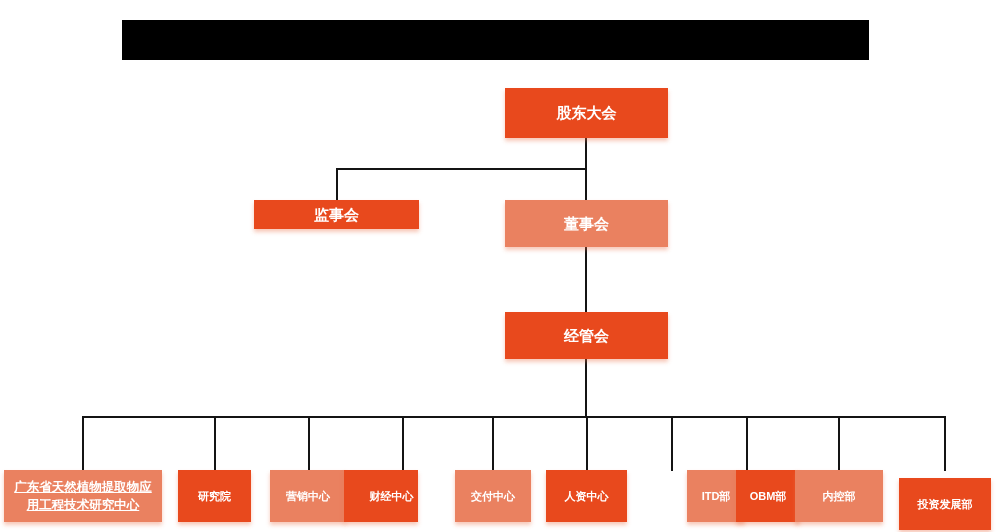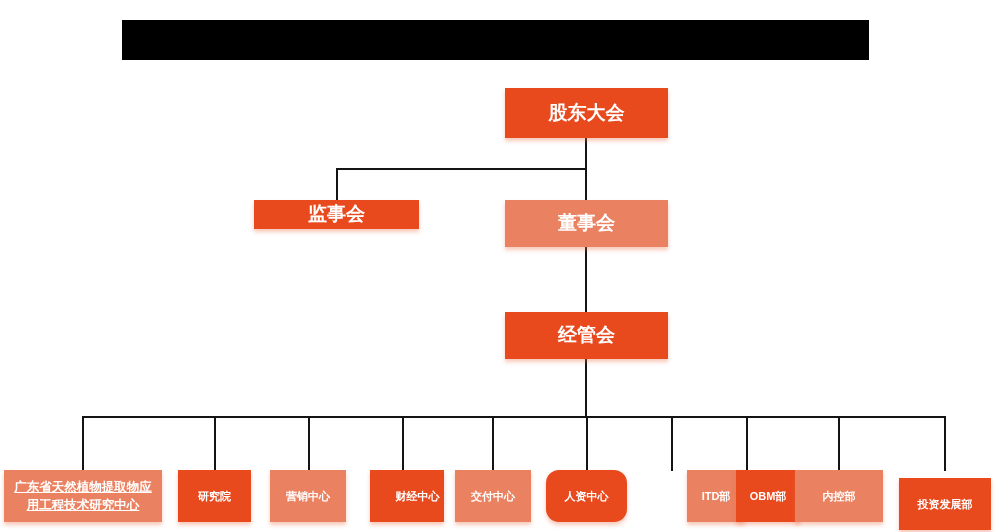--- a/index.html
+++ b/index.html
@@ -13,21 +13,21 @@
   .redacted-bar{
     position:absolute;left:122px;top:20px;width:747px;height:40px;
     background:var(--redact,#000000);
   }
   .layer{position:absolute;left:0;top:0;width:100%;height:100%;}
   .connector{position:absolute;background:var(--connector,#141414);}
   .node{
     position:absolute;
     display:flex;align-items:center;justify-content:center;
     color:var(--box-text,#ffffff);
-    font-weight:bold;font-size:19px;line-height:1.3;
+    font-weight:bold;font-size:15px;line-height:1.3;
     text-align:center;white-space:pre-line;
     box-shadow:0 3px 4px rgba(233,110,70,0.38);
     box-sizing:border-box;padding:2px 3px;
   }
   .node.primary{background:var(--primary,#e8491d);}
   .node.secondary{background:var(--secondary,#ea8160);}
   .node.lv4{font-size:11px;}
   .node.small{font-size:12.5px;line-height:1.45;text-decoration:underline;}
 </style>
 </head>
@@ -55,21 +55,21 @@
     </div>
   <div class="layer" id="nodes-layer">
       <div class="node primary" style="left: 505px; top: 88px; width: 163px; height: 50px;">股东大会</div>
       <div class="node primary" style="left: 254px; top: 200px; width: 165px; height: 29px;">监事会</div>
       <div class="node secondary" style="left: 505px; top: 200px; width: 163px; height: 47px;">董事会</div>
       <div class="node primary" style="left: 505px; top: 312px; width: 163px; height: 47px;">经管会</div>
       <div class="node secondary lv4 small" style="left: 4px; top: 470px; width: 158px; height: 52px;">广东省天然植物提取物应
 用工程技术研究中心</div>
       <div class="node primary lv4" style="left: 178px; top: 470px; width: 73px; height: 52px;">研究院</div>
       <div class="node secondary lv4" style="left: 270px; top: 470px; width: 76px; height: 52px;">营销中心</div>
-      <div class="node primary lv4" style="left: 370px; top: 470px; width: 74px; height: 52px; padding-left: 24px;">财经中心</div>
+      <div class="node primary lv4" style="left: 344px; top: 470px; width: 74px; height: 52px; padding-left: 24px;">财经中心</div>
       <div class="node secondary lv4" style="left: 455px; top: 470px; width: 76px; height: 52px;">交付中心</div>
-      <div class="node primary lv4" style="left: 546px; top: 470px; width: 81px; height: 52px; border-radius: 13px;">人资中心</div>
+      <div class="node primary lv4" style="left: 546px; top: 470px; width: 81px; height: 52px;">人资中心</div>
       <div class="node secondary lv4" style="left: 646px; top: 470px; width: 58px; height: 52px; margin-left: 41px;">ITD部</div>
       <div class="node primary lv4" style="left: 715px; top: 470px; width: 64px; height: 52px; margin-left: 21px;">OBM部</div>
       <div class="node secondary lv4" style="left: 795px; top: 470px; width: 88px; height: 52px;">内控部</div>
       <div class="node primary lv4" style="left: 899px; top: 478px; width: 92px; height: 52px;">投资发展部</div>
     </div>
 </div>
 
 </body></html>

